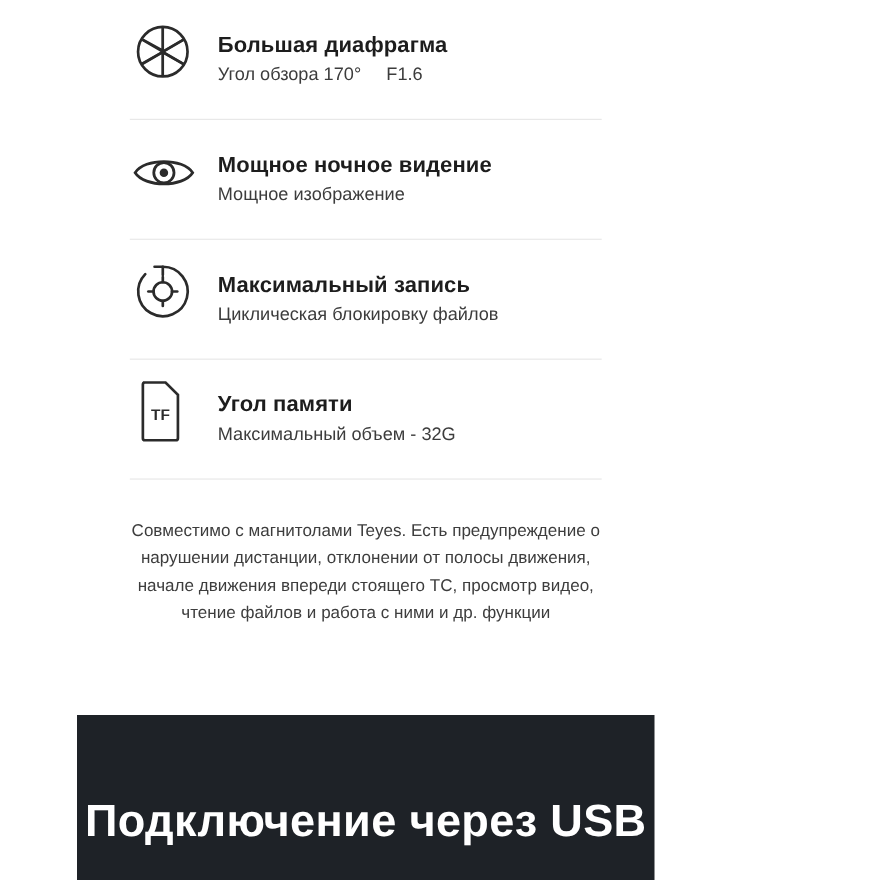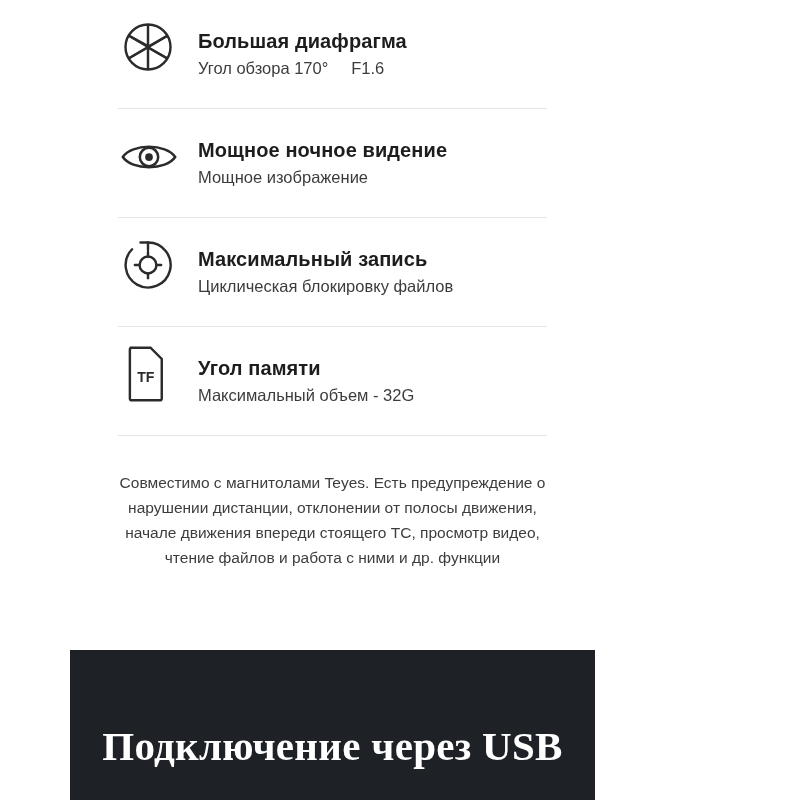--- a/index.html
+++ b/index.html
@@ -96,21 +96,20 @@
     align-items: center;
     justify-content: center;
   }
 
   .usb-banner-title {
     color: #ffffff;
     font-size: 41px;
     font-weight: bold;
     letter-spacing: 0.3px;
     margin-top: 42px;
-    font-family: Liberation Serif, serif;
   }
 
   svg { display: block; }
 </style>
 </head>
 <body>
 
 <div class="page">
 
   <div class="features">

